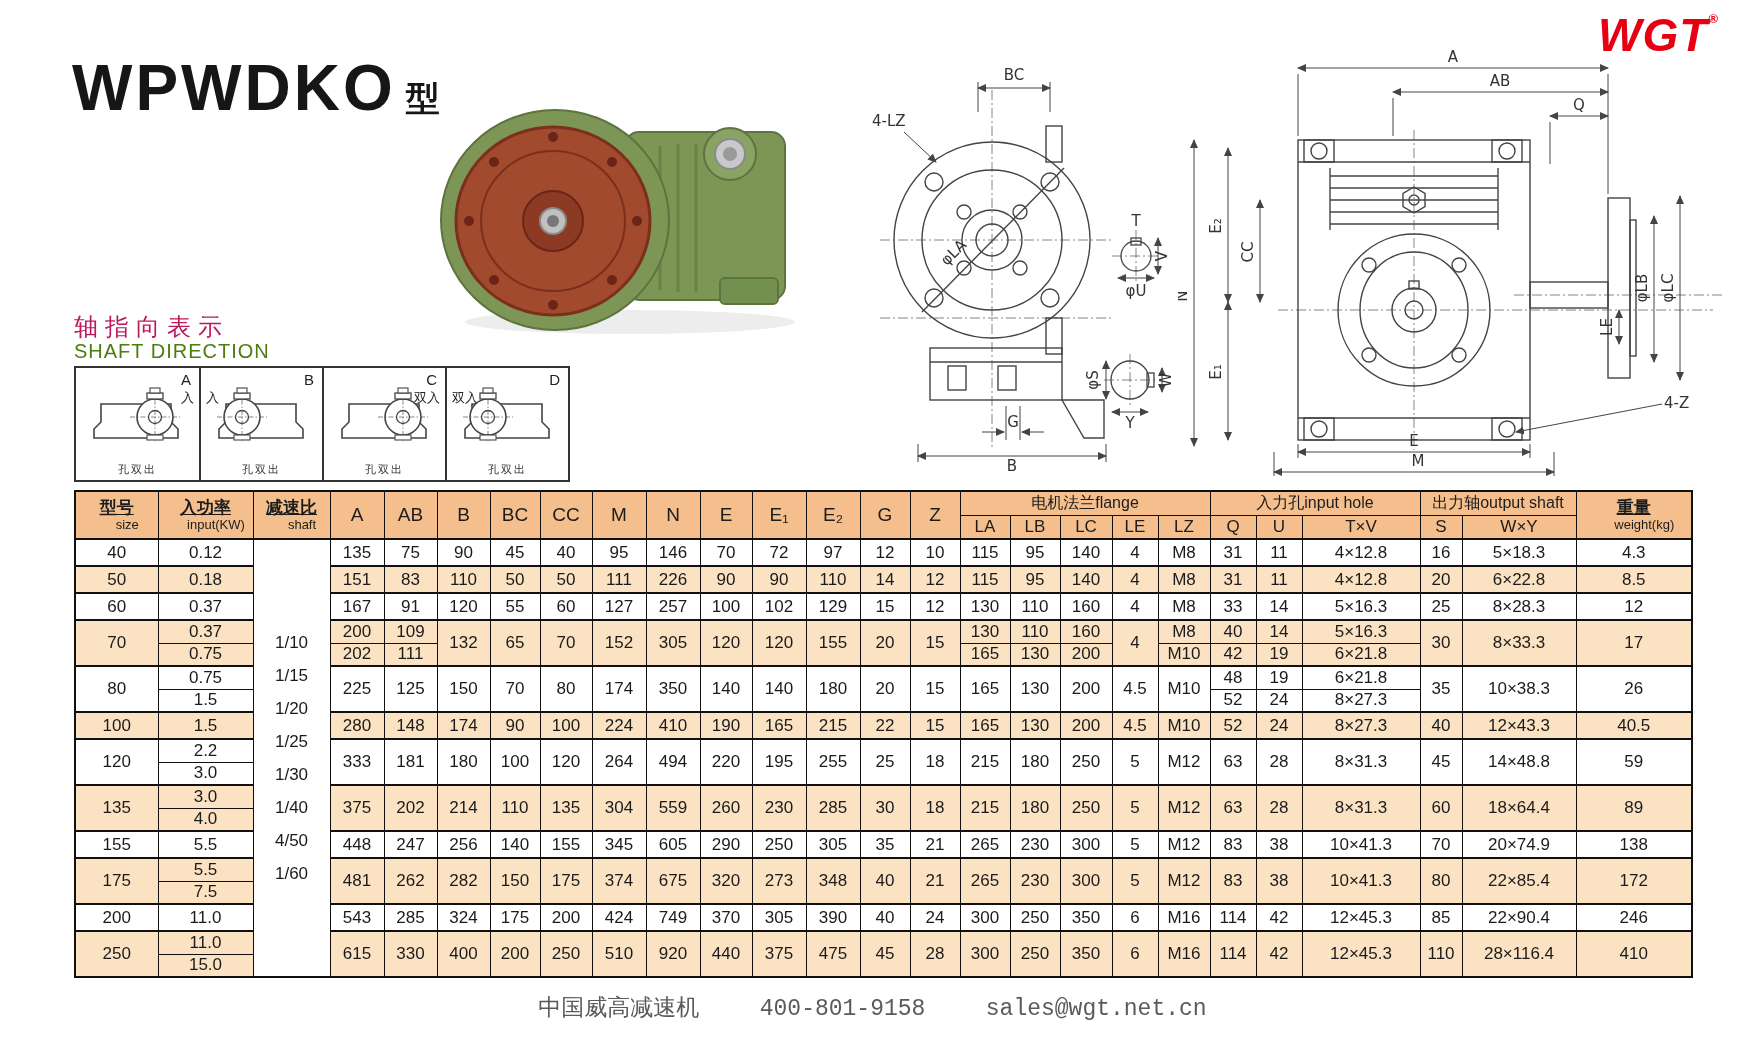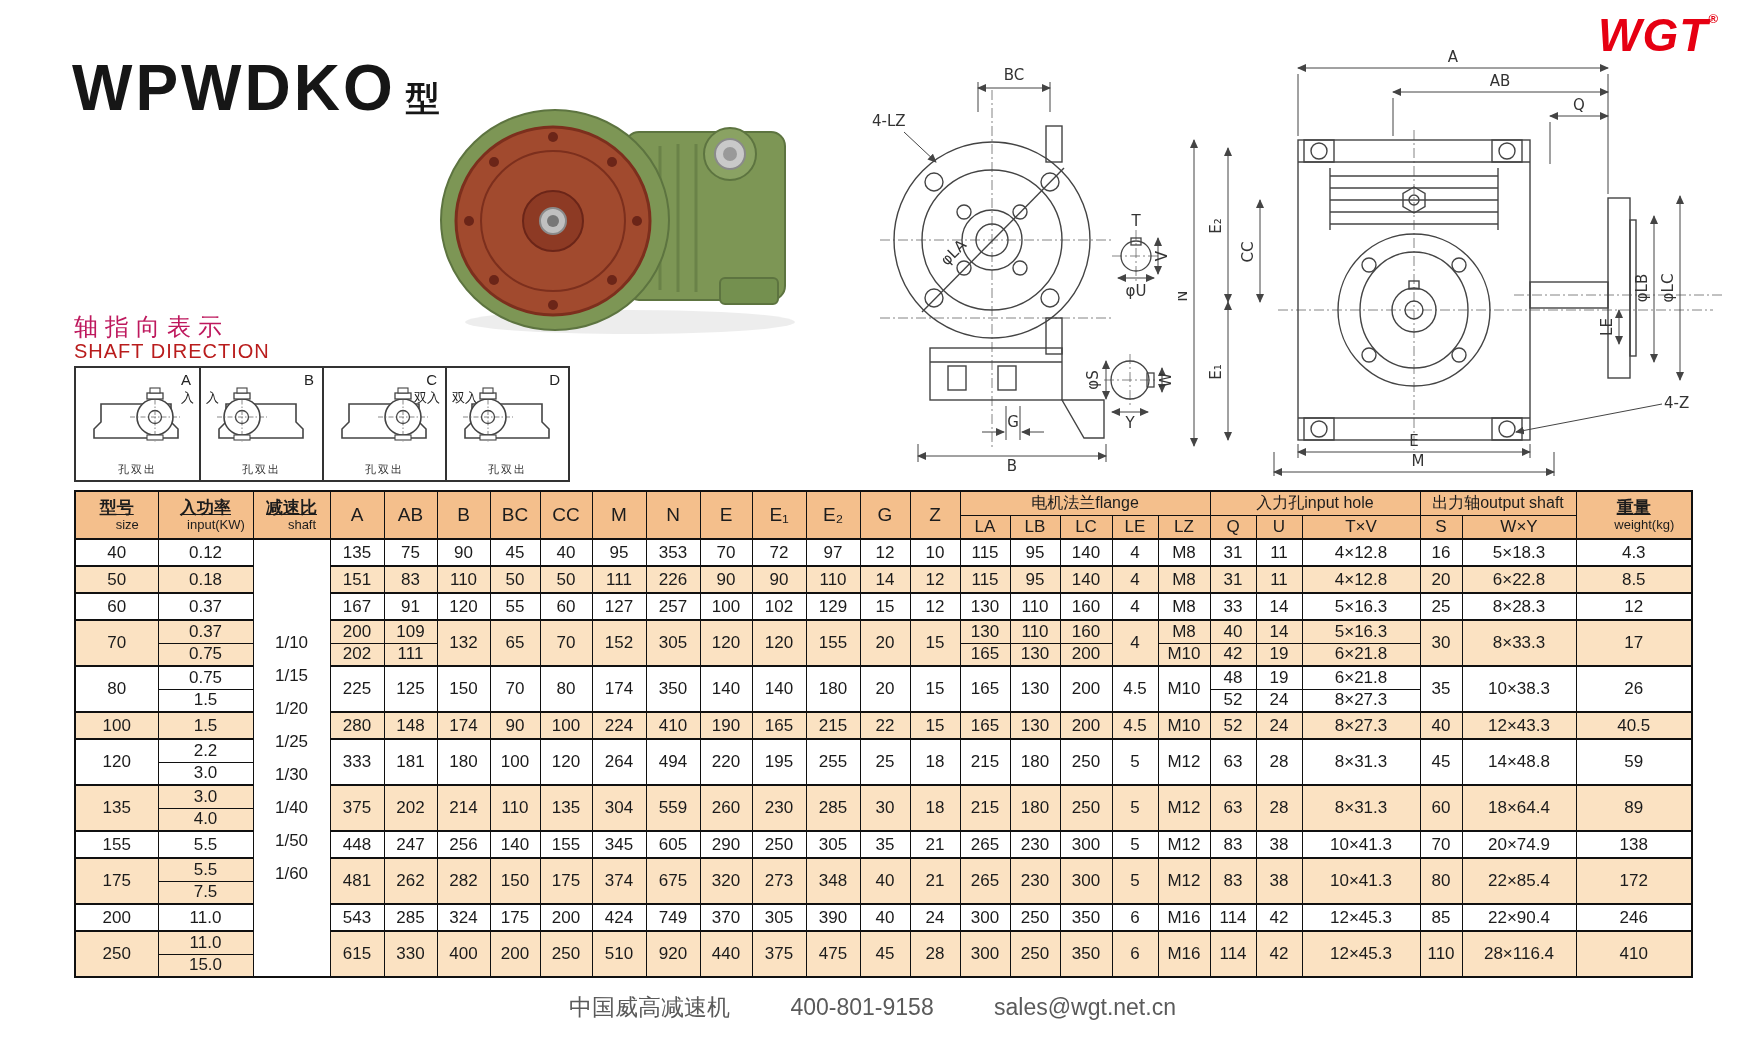--- a/index.html
+++ b/index.html
@@ -18,21 +18,21 @@
   .photo{position:absolute;left:420px;top:90px;width:410px;height:250px;}
 
   
   .draw-front{position:absolute;left:860px;top:50px;width:322px;height:424px;}
   .draw-side{position:absolute;left:1178px;top:48px;width:562px;height:434px;}
   .dimtext{font-family:"DejaVu Sans",sans-serif;font-size:15px;fill:#333;}
 
   
   .sd-head{position:absolute;left:74px;top:314px;}
   .sd-head .cn{font-size:24px;color:#be185d;letter-spacing:7px;line-height:1.1;}
-  .sd-head .en{font-size:20px;color:#b91c1c;letter-spacing:1px;line-height:1.15;}
+  .sd-head .en{font-size:20px;color:#4d7c0f;letter-spacing:1px;line-height:1.15;}
   .shaft-grid{position:absolute;left:74px;top:366px;width:492px;height:112px;
               display:grid;grid-template-columns:repeat(4,1fr);border:2px solid #333;background:#fff;}
   .shaft-cell{position:relative;border-left:2px solid #333;}
   .shaft-cell:first-child{border-left:none;}
   .shaft-label{position:absolute;top:3px;right:8px;font-size:15px;color:#222;}
   .shaft-mark{position:absolute;top:21px;font-size:13px;color:#222;}
   .mark-right{right:5px;}
   .mark-left{left:5px;}
   .shaft-glyph{position:absolute;left:10px;top:15px;width:100px;height:64px;}
   .shaft-caption{position:absolute;bottom:3px;left:0;width:100%;text-align:center;
@@ -53,21 +53,21 @@
   .spec-table td{font-size:17px;background:#fff;}
   .spec-table tr.alt td{background:#fbe2c2;}
   .spec-table td.ratio-cell{background:#fff;vertical-align:middle;}
   .spec-table tr.one{height:27px;}
   .spec-table tr.half{height:23px;}
   .spec-table tr.l1 td{border-top:2px solid #101010;}
   .ratio-line{line-height:33px;font-size:17px;}
 
   
   .footer{position:absolute;left:0;right:0;top:992px;text-align:center;font-size:23px;color:#5a5a5a;}
-  .footer span{margin:0 27px;}
+  .footer span{margin:0 27px;font-family:Liberation Mono, monospace;}
 </style>
 </head>
 <body>
 
 <div class="page">
 
   <div class="title">
     <span>WPWDKO</span><span class="suffix">型</span>
   </div>
 
@@ -413,30 +413,30 @@
         <tr class="l1 one">
           <td class="c-size">40</td>
           <td>0.12</td>
           <td class="ratio-cell" rowspan="18">
             <div class="ratio-line">1/10</div>
             <div class="ratio-line">1/15</div>
             <div class="ratio-line">1/20</div>
             <div class="ratio-line">1/25</div>
             <div class="ratio-line">1/30</div>
             <div class="ratio-line">1/40</div>
-            <div class="ratio-line">1/50</div>
+            <div class="ratio-line">4/50</div>
             <div class="ratio-line">1/60</div>
           </td>
           <td>135</td>
           <td>75</td>
           <td>90</td>
           <td>45</td>
           <td>40</td>
           <td>95</td>
-          <td>353</td>
+          <td>146</td>
           <td>70</td>
           <td>72</td>
           <td>97</td>
           <td>12</td>
           <td>10</td>
           <td>115</td>
           <td>95</td>
           <td>140</td>
           <td>4</td>
           <td>M8</td>

